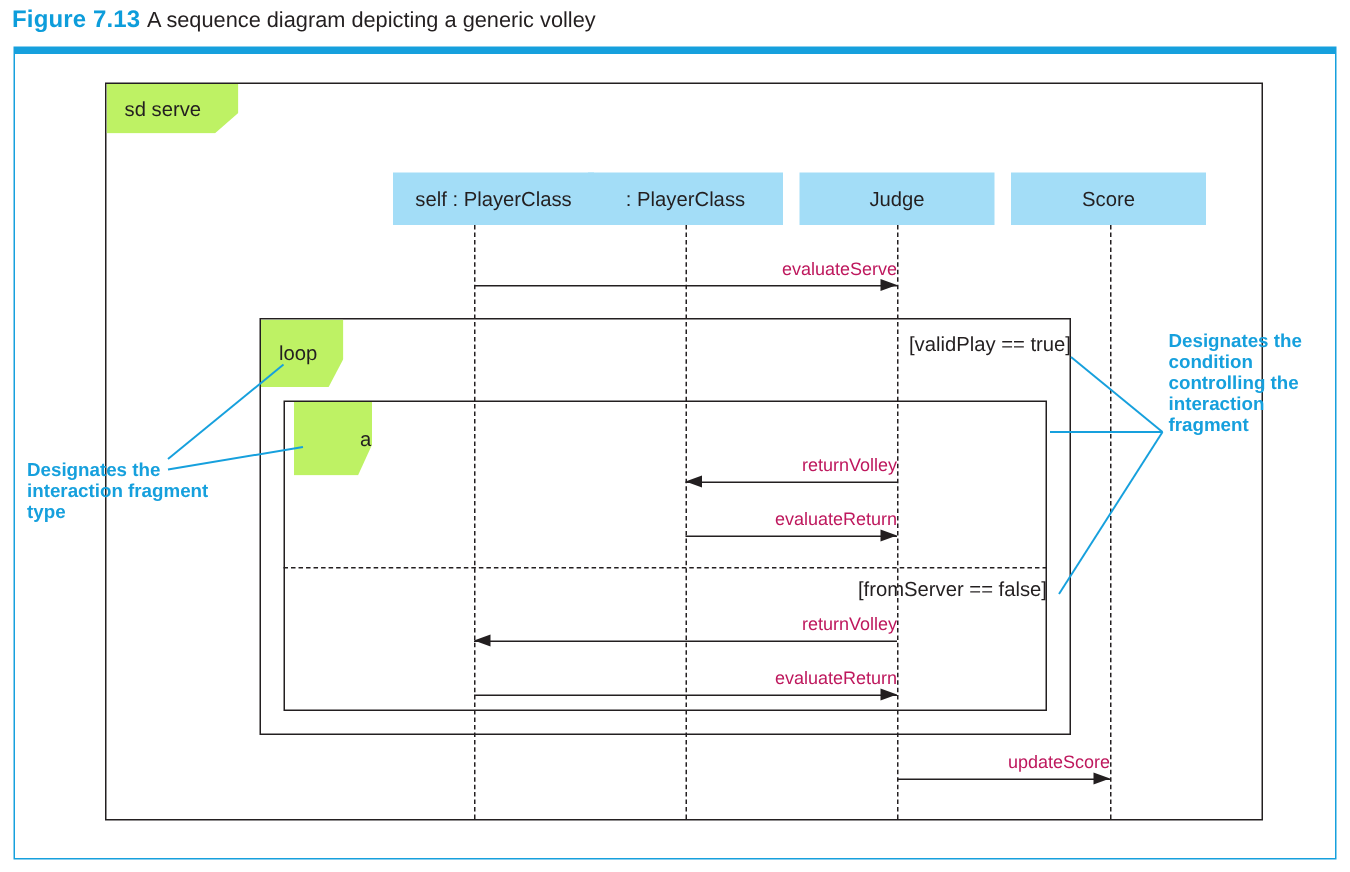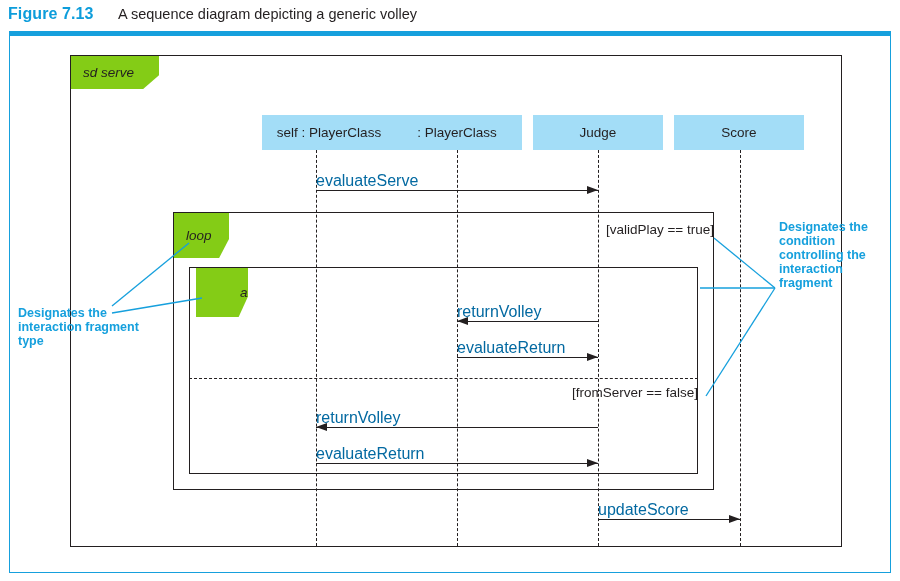--- a/index.html
+++ b/index.html
@@ -32,21 +32,20 @@
   }
   .fig-num {
     font-size: 16px;
     font-weight: bold;
     color: #0d9ddb;
     letter-spacing: 0.1px;
   }
   .fig-caption {
     font-size: 14.5px;
     color: #231f20;
-    margin-left: 20px;
   }
 
   
   .cyan-frame {
     position: absolute;
     left: 9px;
     top: 31px;
     width: 882px;
     height: 542px;
     border: 1.5px solid #16a0dd;
@@ -62,31 +61,30 @@
     top: 55px;
     width: 772px;
     height: 492px;
     border: 1.4px solid #231f20;
     box-sizing: border-box;
   }
 
   
   .tag {
     position: absolute;
-    background: #84cc16;
+    background: #bef264;
     color: #231f20;
     font-size: 13.5px;
     line-height: 1;
     display: flex;
     align-items: center;
     padding-left: 12px;
     box-sizing: border-box;
     -webkit-clip-path: polygon(0 0, 100% 0, 100% 58%, 82% 100%, 0 100%);
     clip-path: polygon(0 0, 100% 0, 100% 58%, 82% 100%, 0 100%);
-    font-style: italic;
   }
   .tag-sd    { left: 71px;  top: 56px;  width: 88px; height: 33px; }
   .tag-loop  { left: 174px; top: 213px; width: 55px; height: 45px; }
   .tag-alt   { left: 196px; top: 268px; width: 52px; height: 49px; padding-left: 44px; }
 
   
   .lifeline-head {
     position: absolute;
     background: #a3ddf7;
     color: #231f20;
@@ -143,24 +141,24 @@
   .arrowhead {
     position: absolute;
     width: 0; height: 0;
     border-top: 4.5px solid transparent;
     border-bottom: 4.5px solid transparent;
   }
   .arrowhead.right { border-left: 11px solid #231f20; }
   .arrowhead.left  { border-right: 11px solid #231f20; }
   .msg-label {
     position: absolute;
-    font-size: 16px;
-    color: #0369a1;
+    font-size: 12px;
+    color: #be185d;
     white-space: nowrap;
-    text-align: left;
+    text-align: right;
   }
 
   
   .annot {
     position: absolute;
     color: #16a0dd;
     font-size: 12.5px;
     font-weight: bold;
     line-height: 1.12;
     white-space: pre-line;

